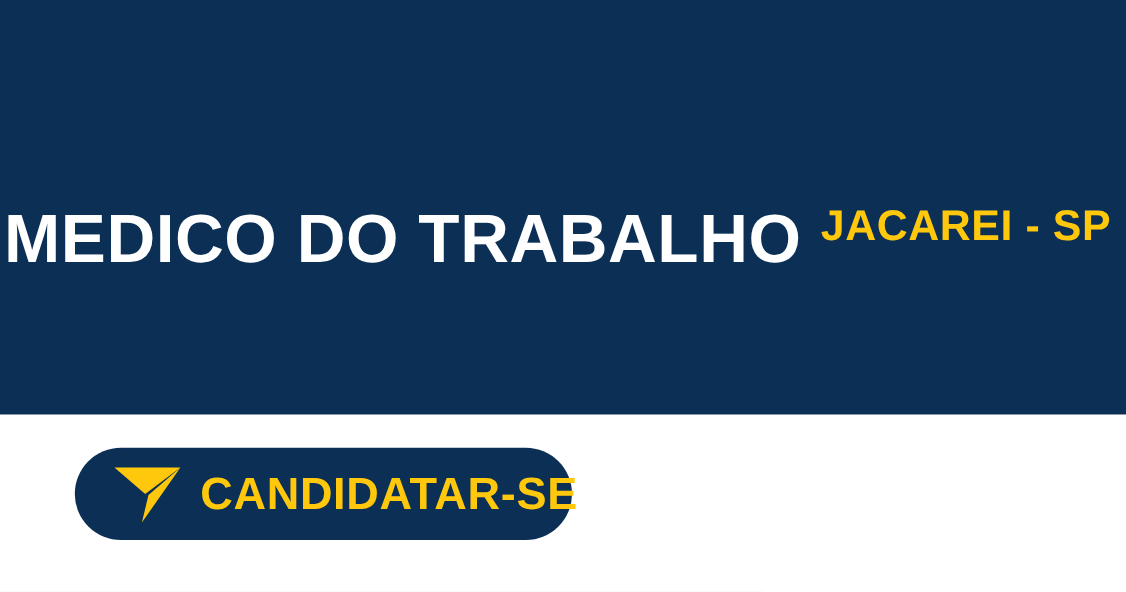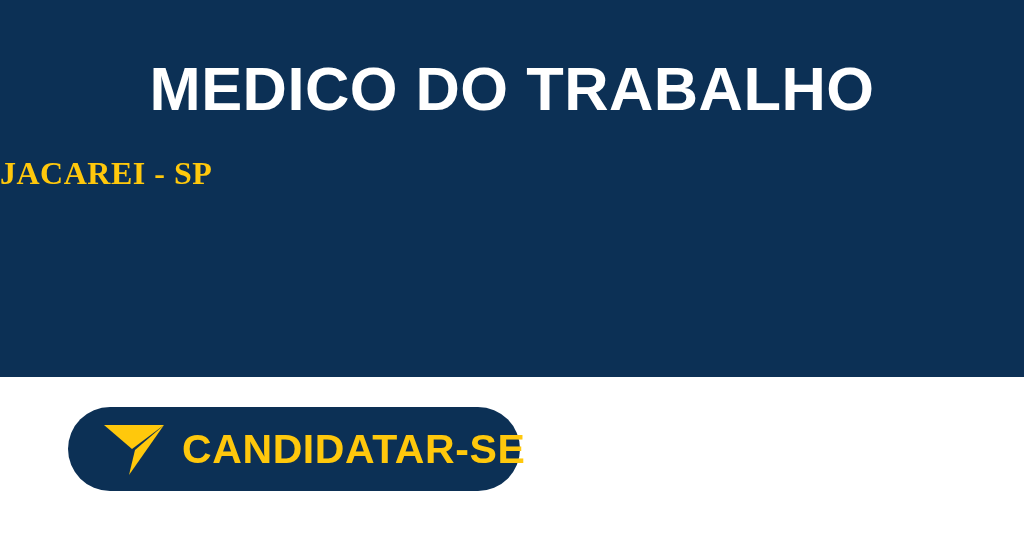--- a/index.html
+++ b/index.html
@@ -25,21 +25,20 @@
   
   .hero {
     position: absolute;
     left: 0;
     top: 0;
     width: 1024px;
     height: 377px;
     background: #0c3055;
     box-sizing: border-box;
     display: flex;
-    flex-direction: column;
     align-items: center;
     justify-content: flex-start;
   }
 
   .job-title {
     margin: 0;
     padding: 0;
     width: 100%;
     text-align: center;
     color: #ffffff;
@@ -50,25 +49,25 @@
     letter-spacing: 0.5px;
     margin-top: 58px;
     white-space: nowrap;
     transform: scaleX(0.99);
   }
 
   .job-location {
     margin: 0;
     padding: 0;
     width: 100%;
-    text-align: left;
+    text-align: center;
     color: #ffc80c;
-    font-family: Liberation Serif, serif;
+    font-family: Liberation Sans, sans-serif;
     font-weight: bold;
-    font-size: 32px;
+    font-size: 39px;
     line-height: 39px;
     letter-spacing: 0.5px;
     margin-top: 34px;
     white-space: nowrap;
   }
 
   
   .footer {
     position: absolute;
     left: 0;

